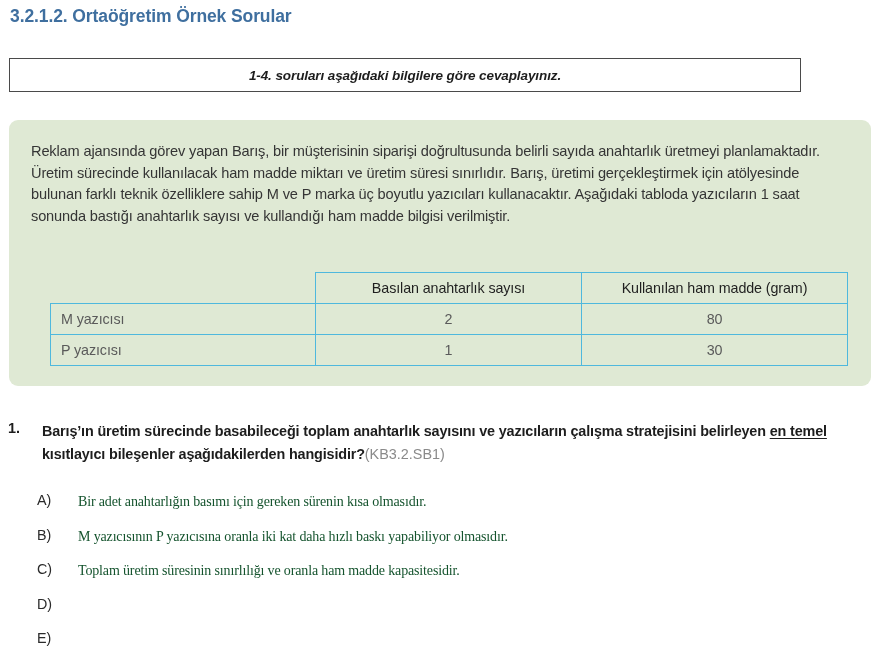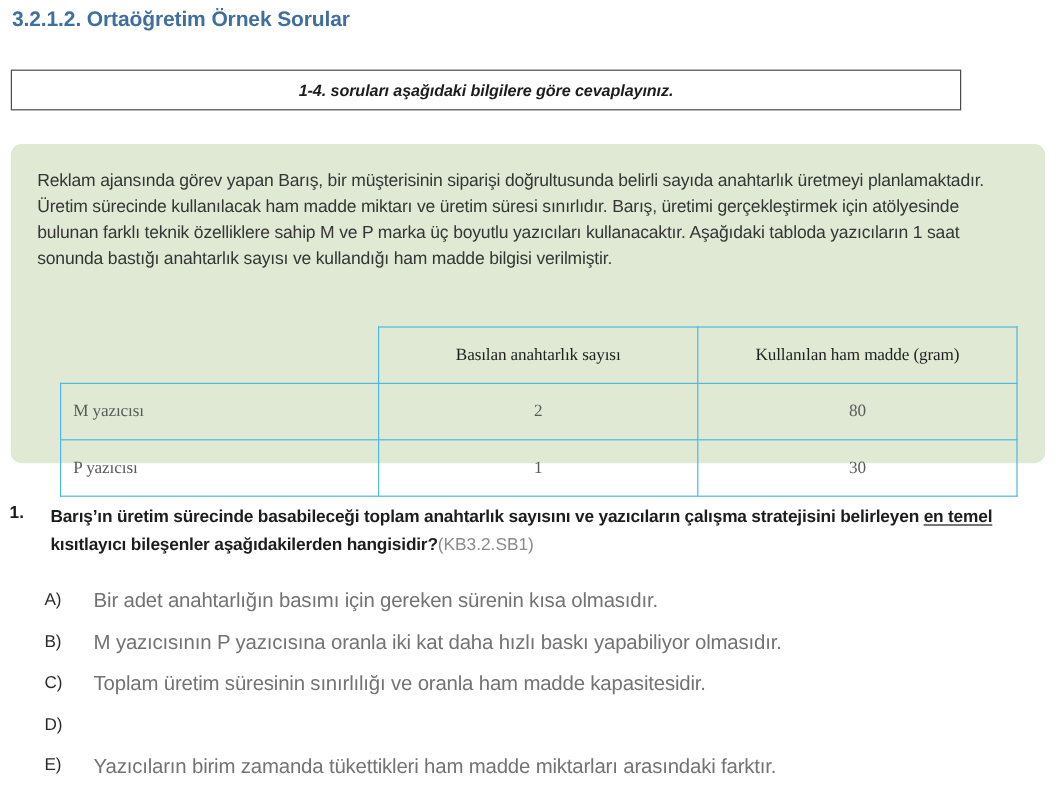--- a/index.html
+++ b/index.html
@@ -83,27 +83,26 @@
     top: 152px;
     width: 798px;
   }
   table.data-table {
     border-collapse: collapse;
     width: 798px;
     table-layout: fixed;
   }
   table.data-table td,
   table.data-table th {
-    height: 47px;
+    height: 31px;
     font-size: 14.3px;
     font-weight: normal;
     letter-spacing: -0.1px;
     padding: 0 10px;
     box-sizing: border-box;
-    font-family: Liberation Serif, serif;
   }
   .corner-cell {
     border: none;
     background: transparent;
     width: 265px;
   }
   .col-head {
     border: 1.6px solid #4fb8dd;
     color: #1f1f1f;
     font-weight: bold;
@@ -177,25 +176,26 @@
   }
   .option-letter {
     position: absolute;
     left: 37px;
     top: 0;
     font-size: 14.3px;
     color: #2b2b2b;
     letter-spacing: -0.1px;
   }
   .option-text {
-    font-size: 17px;
-    color: #737373;
+    font-size: 14px;
+    color: #14532d;
     letter-spacing: -0.15px;
     line-height: 17px;
     white-space: nowrap;
+    font-family: Liberation Serif, serif;
   }
 </style>
 </head>
 <body>
 
 <div class="page">
 
   <div class="section-title">3.2.1.2. Ortaöğretim Örnek Sorular</div>
 
   <div class="instruction-box">
@@ -250,17 +250,16 @@
     </div>
     <div class="option-item">
       <span class="option-letter">C)</span>
       <span class="option-text">Toplam üretim süresinin sınırlılığı ve oranla ham madde kapasitesidir.</span>
     </div>
     <div class="option-item">
       <span class="option-letter">D)</span>
     </div>
     <div class="option-item">
       <span class="option-letter">E)</span>
-      <span class="option-text">Yazıcıların birim zamanda tükettikleri ham madde miktarları arasındaki farktır.</span>
     </div>
   </div>
 
 </div>
 
 </body></html>

